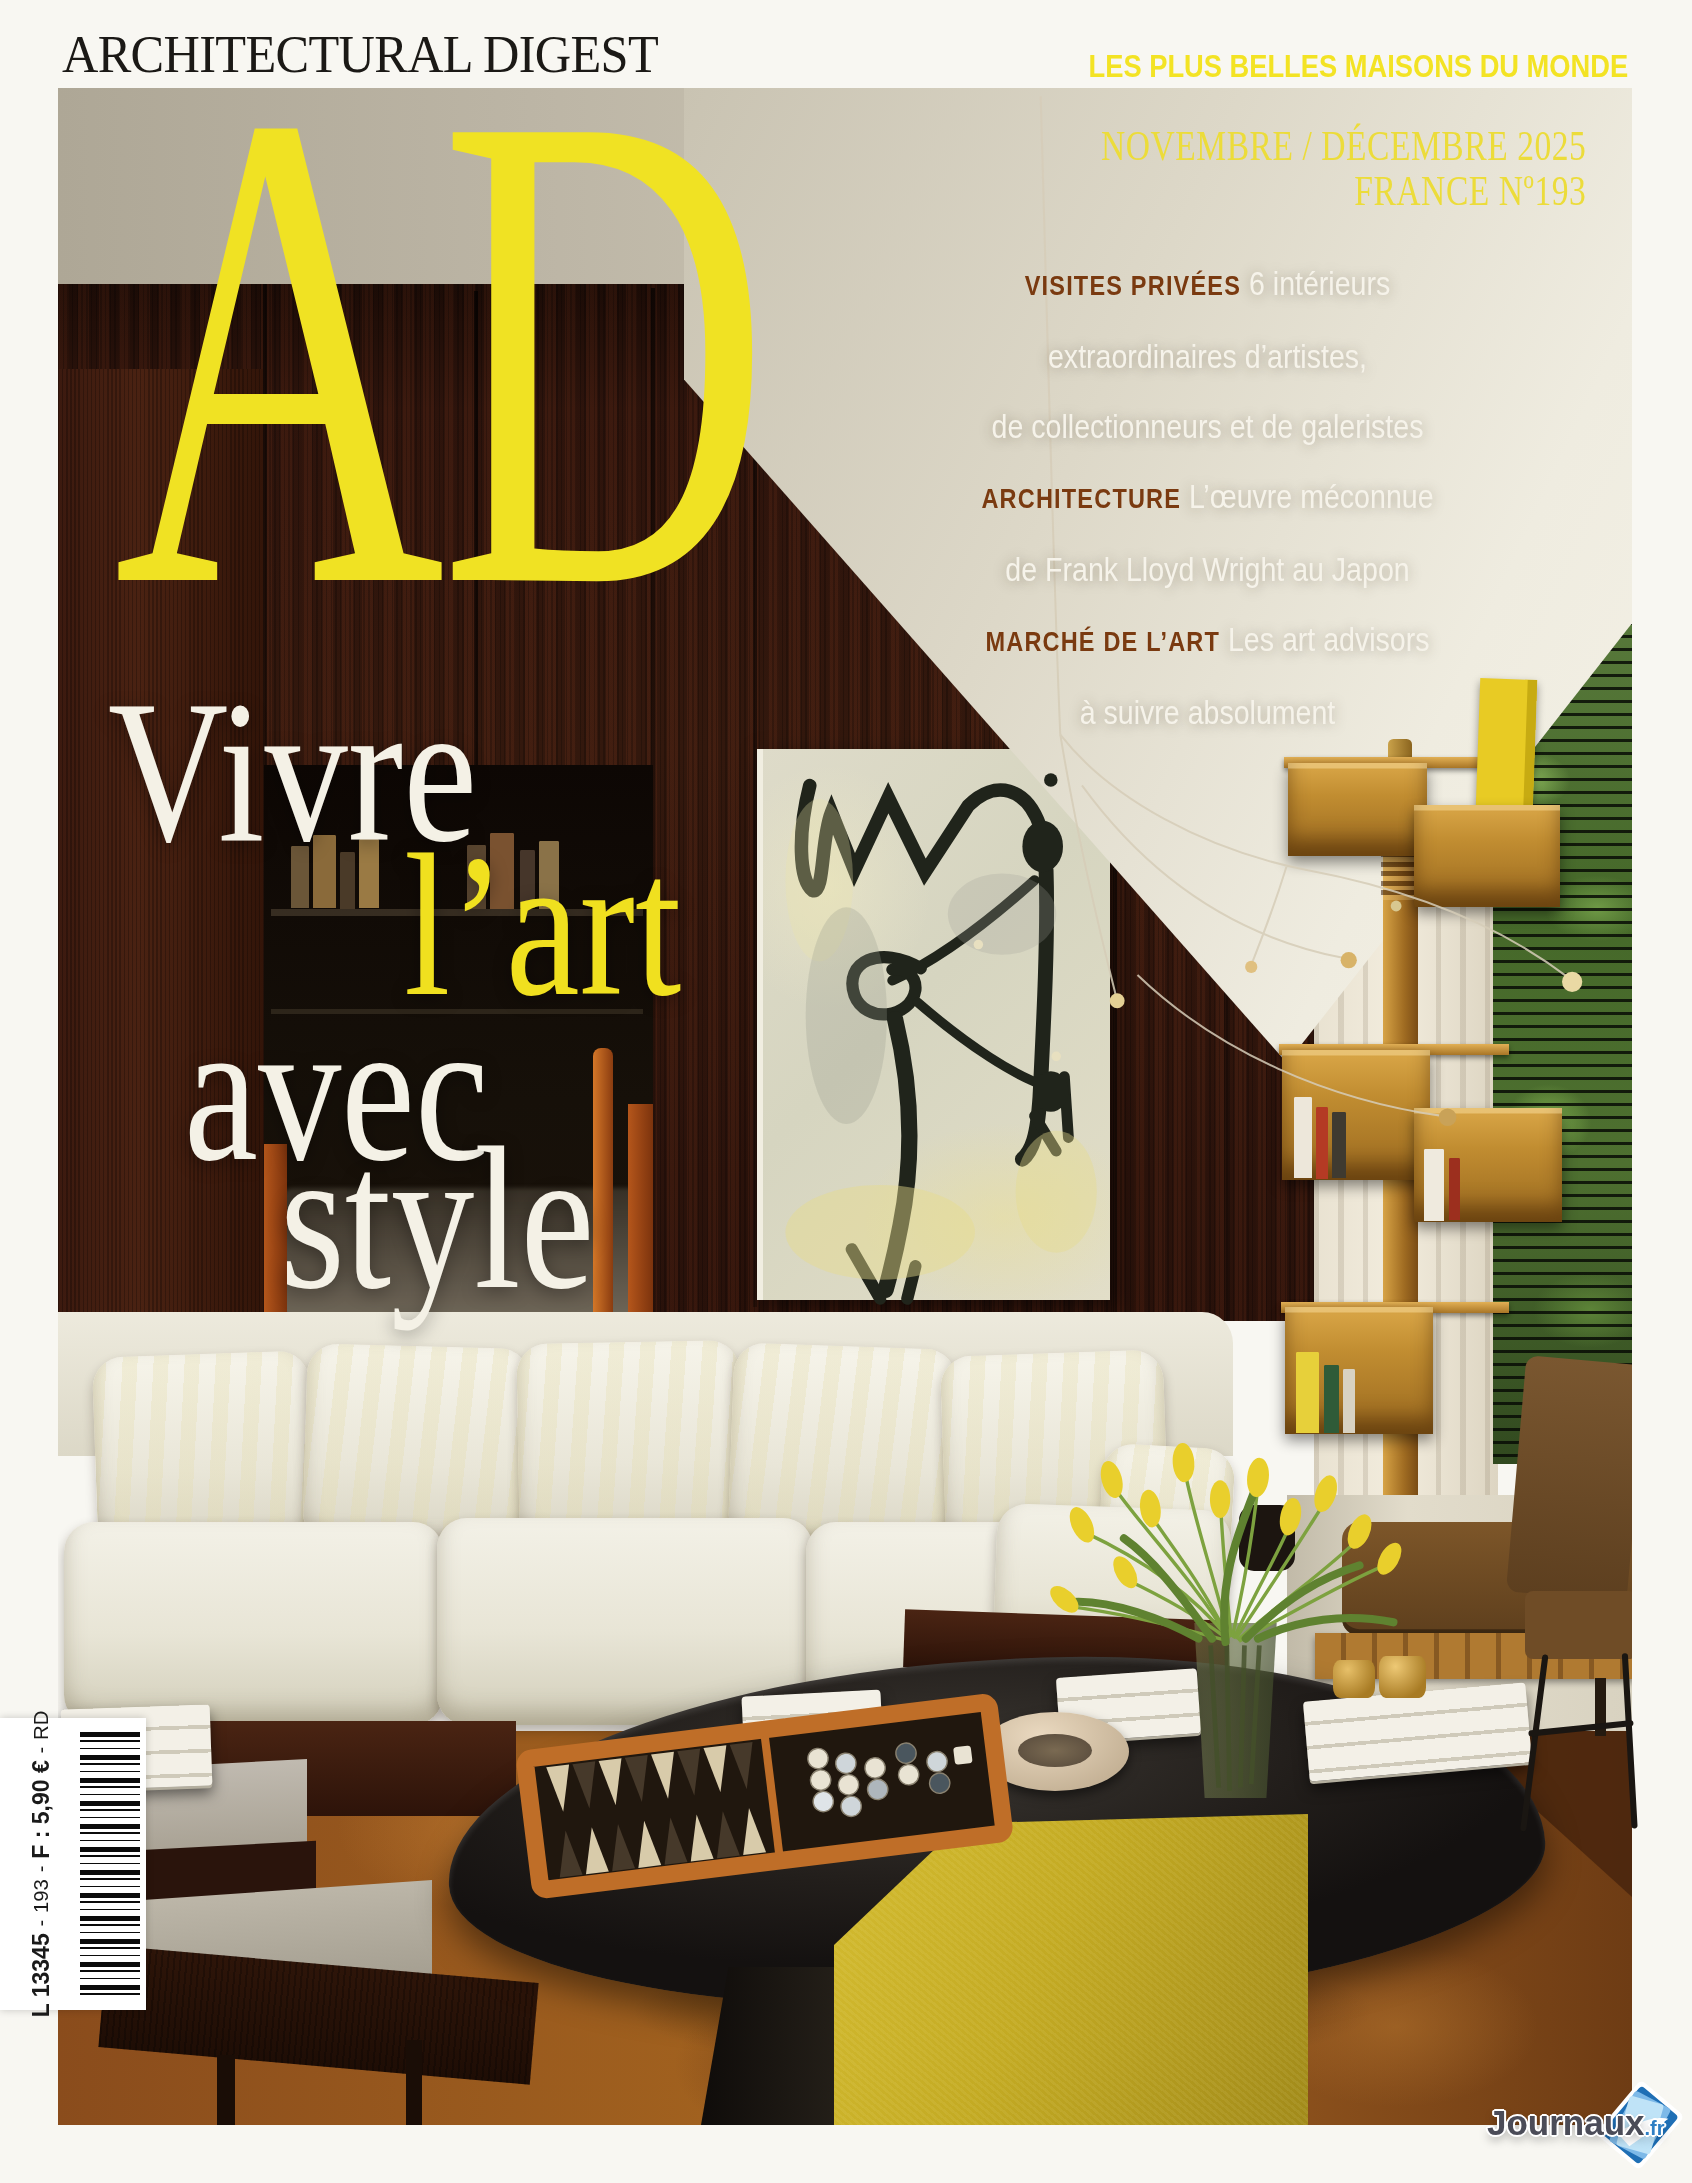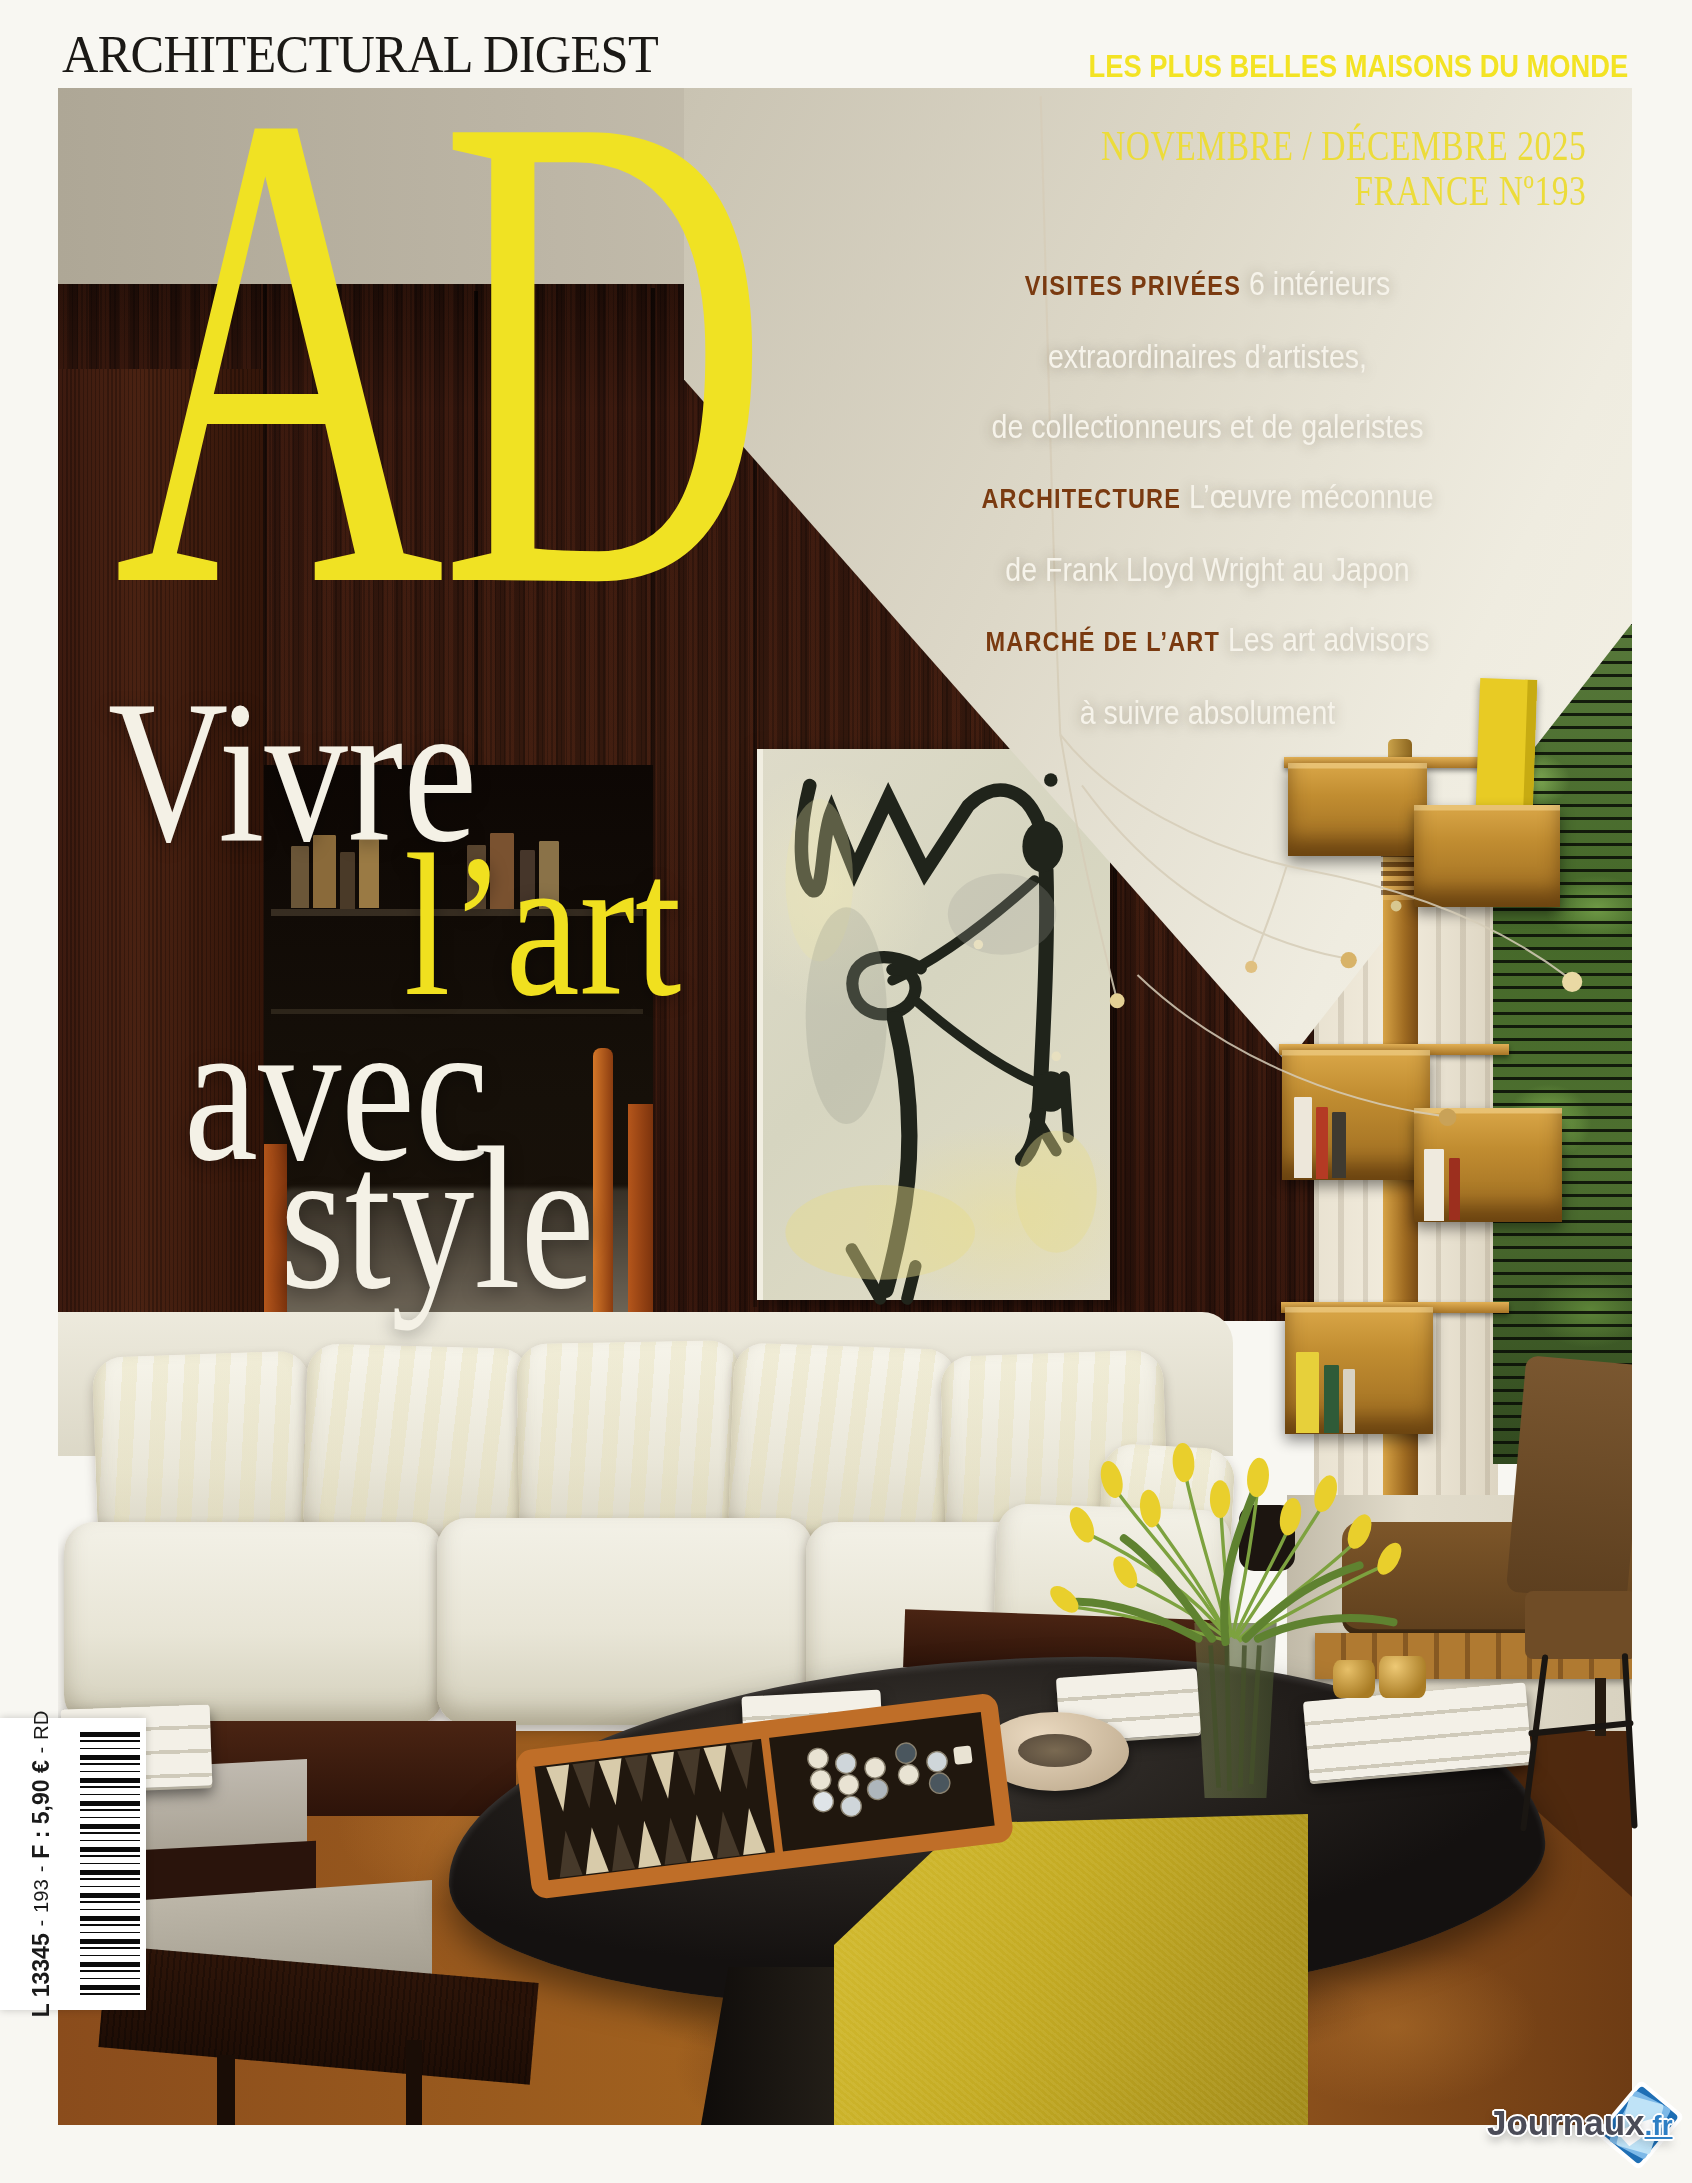--- a/index.html
+++ b/index.html
@@ -103,21 +103,21 @@
   .barcode-bars{position:absolute;left:80px;top:14.2px;width:60px;height:264px;
     background:repeating-linear-gradient(180deg,#0b0b0b 0 4.7px,#fff 4.7px 8.1px,#0b0b0b 8.1px 10.2px,#fff 10.2px 15.6px,#0b0b0b 15.6px 17px,#fff 17px 23px);}
   .barcode-text{position:absolute;left:-107px;top:1830px;width:295px;height:68px;
     transform:rotate(-90deg);display:flex;align-items:center;justify-content:center;gap:6.8px;
     font-size:20.3px;color:#1a1a1a;white-space:nowrap;}
   .barcode-text .b{font-weight:bold;font-size:23px;}
   
   .watermark{left:1487px;top:2091px;width:203px;height:88px;}
   .wm-text{position:absolute;left:0;top:12.2px;font-size:35px;font-weight:bold;color:#4b4c58;white-space:nowrap;
     text-shadow:-2px 0 0 #fff,2px 0 0 #fff,0 -2px 0 #fff,0 2px 0 #fff,-1.4px -1.4px 0 #fff,1.4px 1.4px 0 #fff,-1.4px 1.4px 0 #fff,1.4px -1.4px 0 #fff,0 5.4px 9.5px rgba(0,0,0,.35);}
-  .wm-text .tld{color:var(--watermark-blue);font-size:28px;text-decoration:underline;}
+  .wm-text .tld{color:var(--watermark-blue);font-size:20px;}
   svg.overlay{position:absolute;left:0;top:0;pointer-events:none;}
 </style>
 </head>
 <body>
 
 <div class="photo">
 
   <div class="wall-upper"></div>
   <div class="wood"></div>
   <div class="door"></div>

